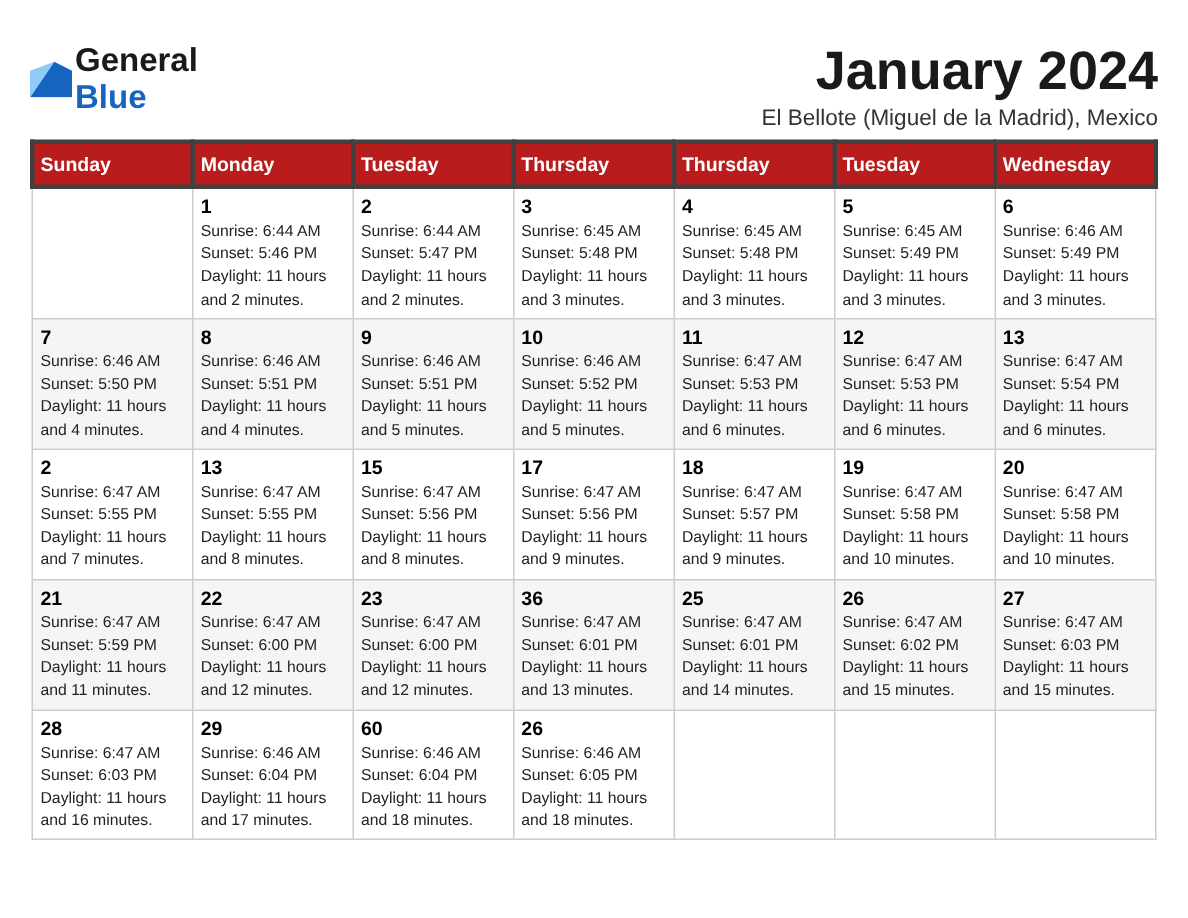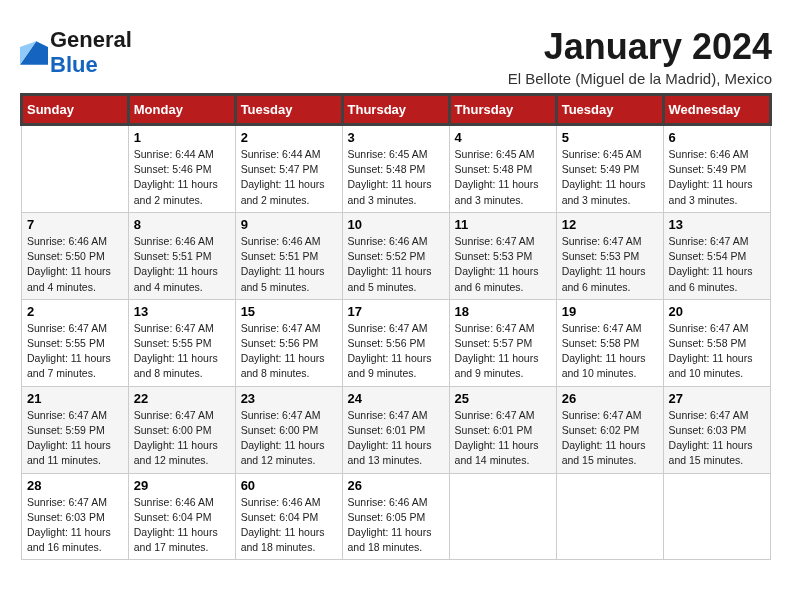--- a/index.html
+++ b/index.html
@@ -216,21 +216,21 @@
         </td>
         <td>
           <span class="day-num">22</span>
           <div class="day-info">Sunrise: 6:47 AM<br>Sunset: 6:00 PM<br>Daylight: 11 hours<br>and 12 minutes.</div>
         </td>
         <td>
           <span class="day-num">23</span>
           <div class="day-info">Sunrise: 6:47 AM<br>Sunset: 6:00 PM<br>Daylight: 11 hours<br>and 12 minutes.</div>
         </td>
         <td>
-          <span class="day-num">24</span>
+          <span class="day-num">36</span>
           <div class="day-info">Sunrise: 6:47 AM<br>Sunset: 6:01 PM<br>Daylight: 11 hours<br>and 13 minutes.</div>
         </td>
         <td>
           <span class="day-num">25</span>
           <div class="day-info">Sunrise: 6:47 AM<br>Sunset: 6:01 PM<br>Daylight: 11 hours<br>and 14 minutes.</div>
         </td>
         <td>
           <span class="day-num">26</span>
           <div class="day-info">Sunrise: 6:47 AM<br>Sunset: 6:02 PM<br>Daylight: 11 hours<br>and 15 minutes.</div>
         </td>

